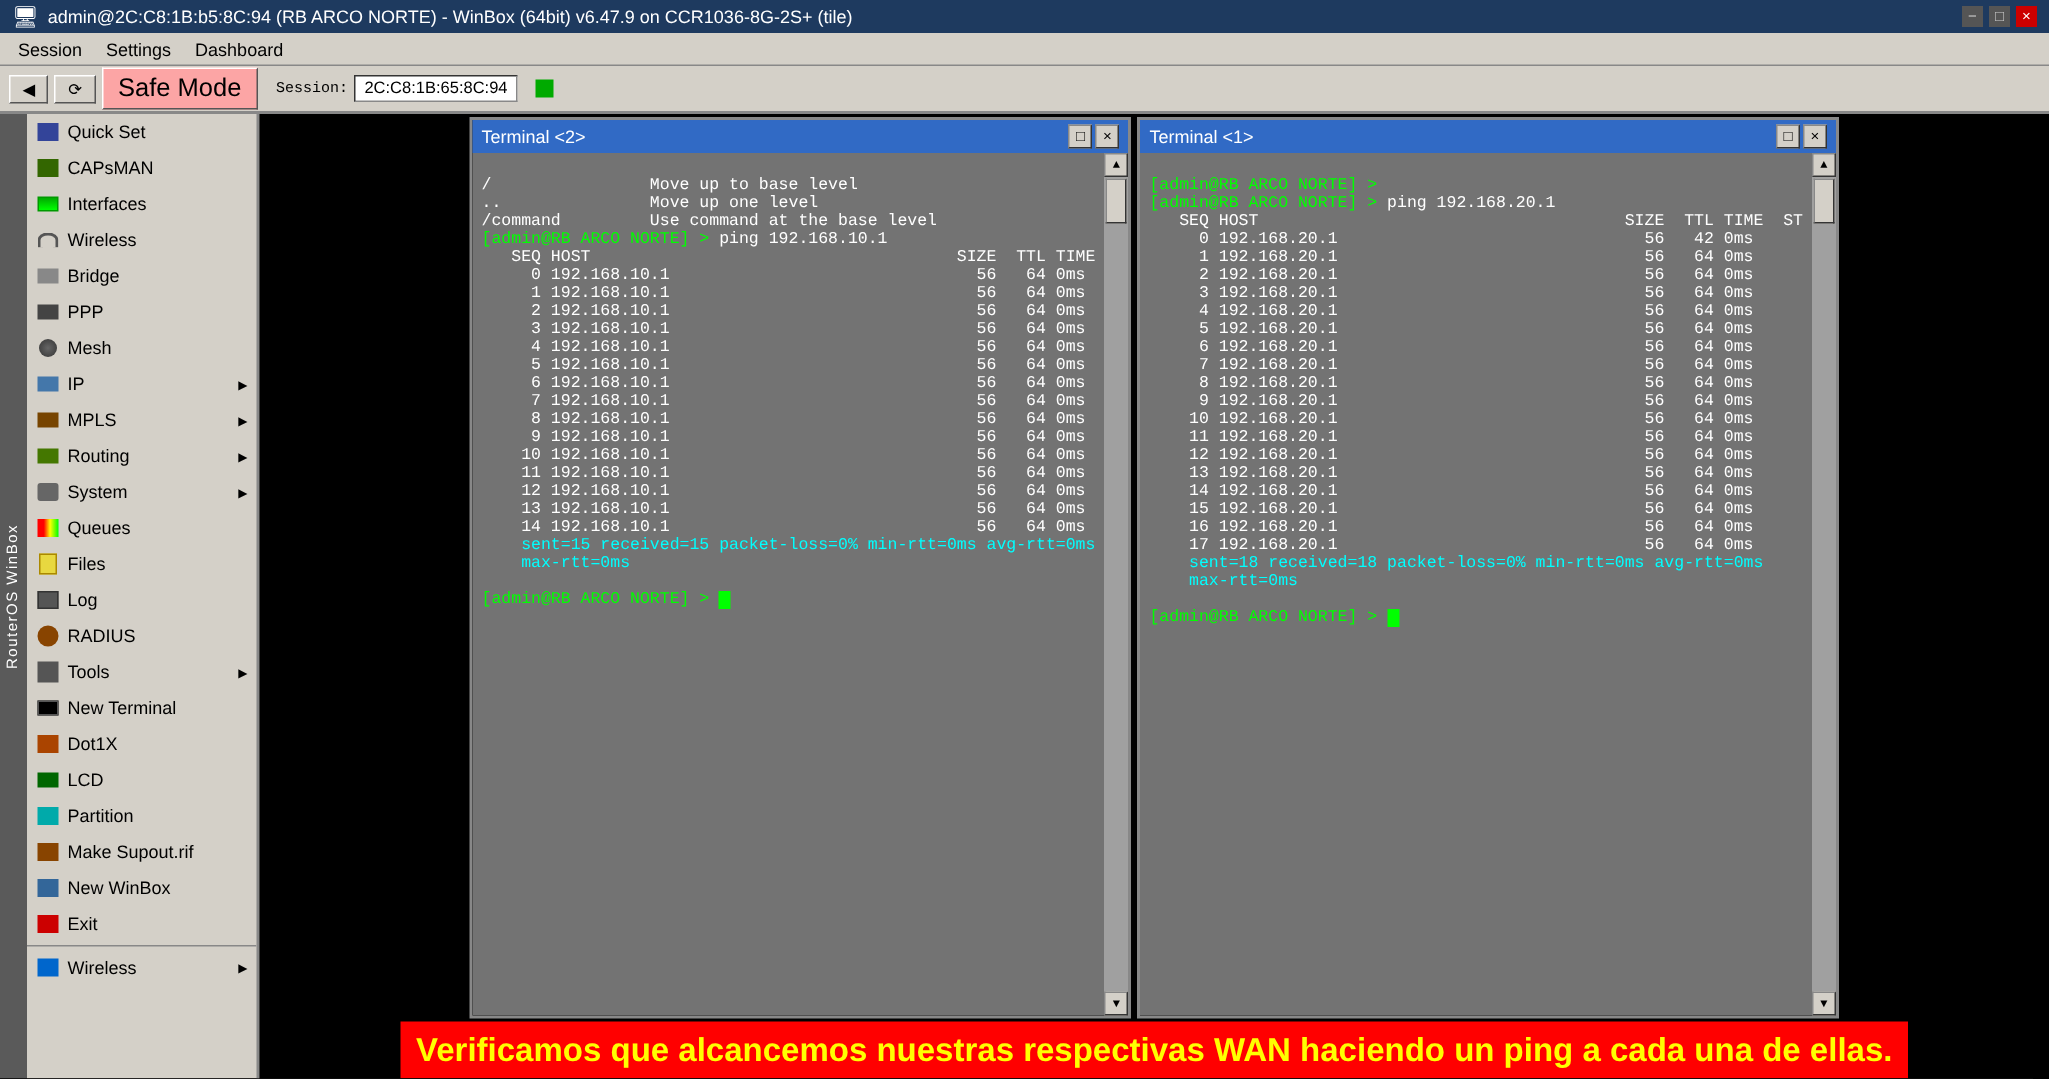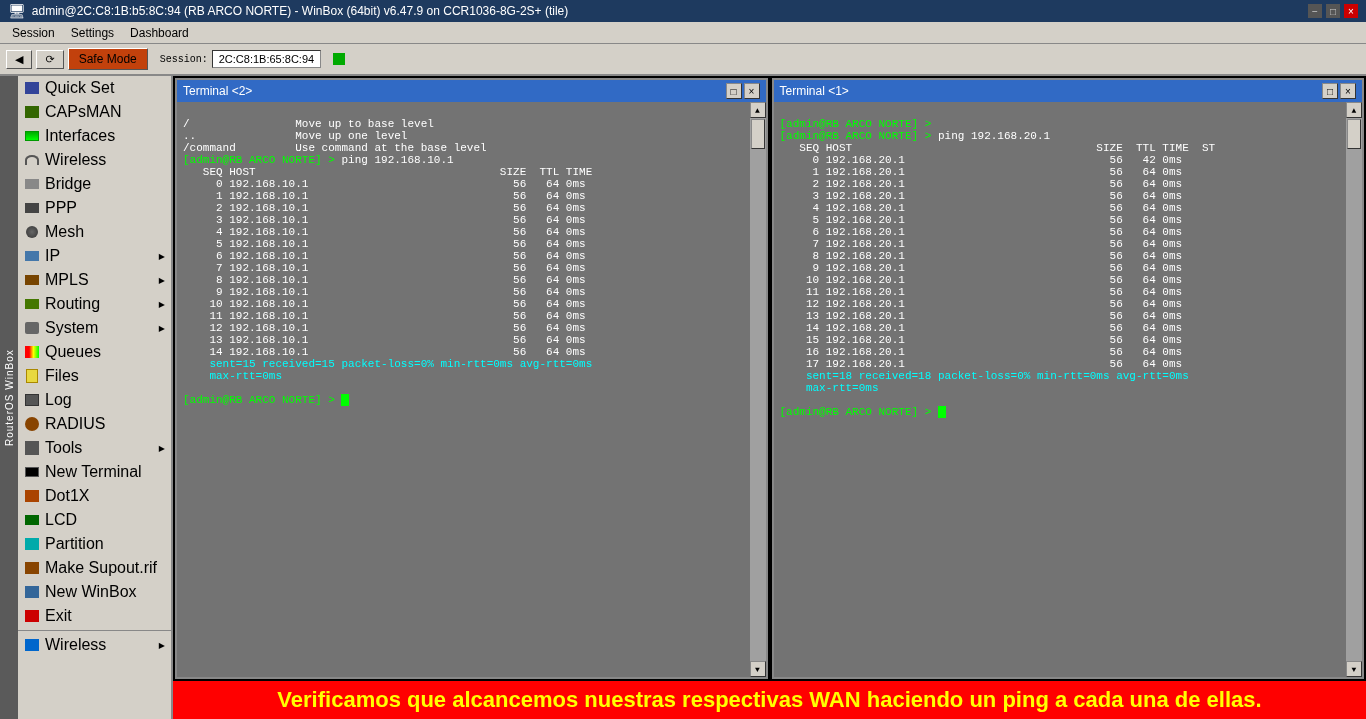--- a/index.html
+++ b/index.html
@@ -53,24 +53,24 @@
       border-top-color: #fff;
       border-left-color: #fff;
       border-right-color: #555;
       border-bottom-color: #555;
       padding: 2px 8px;
       font-size: 11px;
       cursor: pointer;
       font-family: Arial, sans-serif;
     }
     .safe-mode-btn {
-      background: #c2410c;
+      background: #fca5a5;
       border: 1px solid #888;
       padding: 3px 10px;
-      font-size: 12px;
+      font-size: 17px;
       font-family: Arial, sans-serif;
       cursor: pointer;
       border-top-color: #fff;
       border-left-color: #fff;
       border-right-color: #555;
       border-bottom-color: #555;
     }
     .session-label { font-family: Liberation Mono, monospace; font-size: 10px; margin-left: 8px; }
     .session-value {
       font-family: Arial, sans-serif;
@@ -96,21 +96,21 @@
       overflow-y: auto;
       flex-shrink: 0;
       display: flex;
       flex-direction: column;
     }
     .sidebar-item {
       display: flex;
       align-items: center;
       padding: 3px 6px;
       font-family: Arial, sans-serif;
-      font-size: 16px;
+      font-size: 12px;
       cursor: pointer;
       gap: 5px;
       height: 24px;
     }
     .sidebar-item.has-sub::after { content: '▶'; font-size: 8px; margin-left: auto; }
     .sidebar-icon { width: 16px; height: 16px; flex-shrink: 0; display: flex; align-items: center; justify-content: center; }
     
     
     #routeros-label {
       writing-mode: vertical-rl;
@@ -130,20 +130,21 @@
     }
 
     
     #terminals {
       flex: 1;
       display: flex;
       flex-direction: column;
       background: #000;
       position: relative;
       overflow: hidden;
+      align-items: center;
     }
     
     .terminal-row {
       display: flex;
       flex: 1;
       overflow: hidden;
     }
 
     
     .terminal-window {

